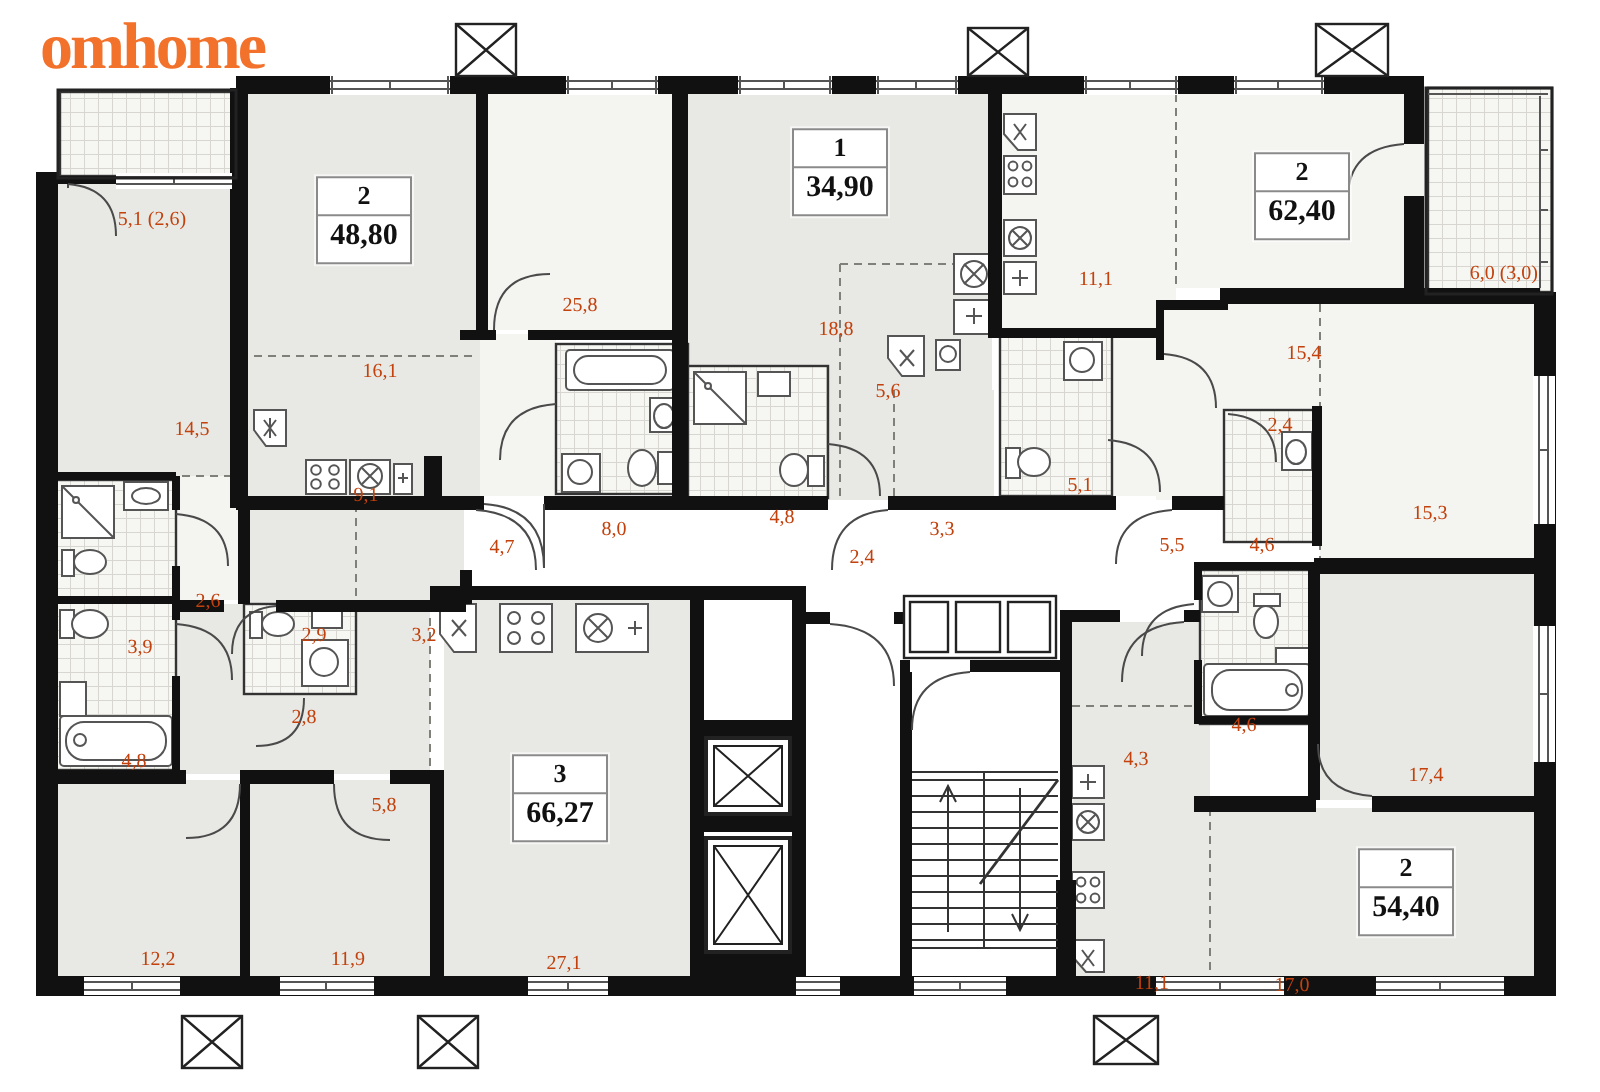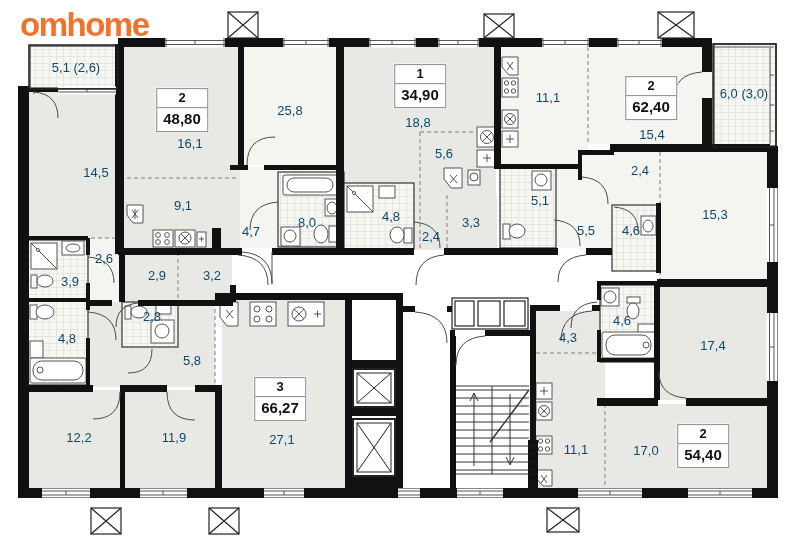--- a/index.html
+++ b/index.html
@@ -1,23 +1,23 @@
 <!DOCTYPE html>
 <html><head>
 <meta charset="utf-8">
 <style>
   html,body{margin:0;padding:0;background:#fff;}
   .stage{width:800px;height:546px;position:relative;background:#fff;overflow:hidden;
-         font-family:Liberation Sans, sans-serif;}
+         font-family:Liberation Serif, serif;}
   .plan-svg{position:absolute;left:0;top:0;z-index:1;}
   .logo{position:absolute;left:20px;top:8px;font-weight:bold;font-size:33px;
         letter-spacing:-1.5px;color:#f2712b;z-index:5;line-height:1;}
-  .lbl{position:absolute;transform:translate(-50%,-50%);font-size:13px;color:#0c4a6e;
-       white-space:nowrap;z-index:3;}
-  .lbl.wrap{white-space:normal;width:50px;text-align:center;line-height:1.15;}
+  .lbl{position:absolute;transform:translate(-50%,-50%);font-size:10px;color:#c2410c;
+       white-space:nowrap;z-index:3;margin-top:43px;}
+  .lbl.wrap{white-space:normal;width:50px;text-align:right;line-height:1.15;}
   .badge{position:absolute;transform:translate(-50%,-50%);background:#fff;
          border:1px solid #8a8a8a;text-align:center;z-index:4;min-width:46px;
          box-shadow:0 0 0 1px rgba(255,255,255,.6);cursor:pointer;}
   .badge-rooms{font-weight:bold;font-size:13px;color:#111;border-bottom:1px solid #8a8a8a;
                padding:1px 8px 1px;line-height:1.25;}
   .badge-area{font-weight:bold;font-size:15px;color:#111;padding:1px 6px 2px;line-height:1.3;}
 </style>
 </head>
 <body>
 

